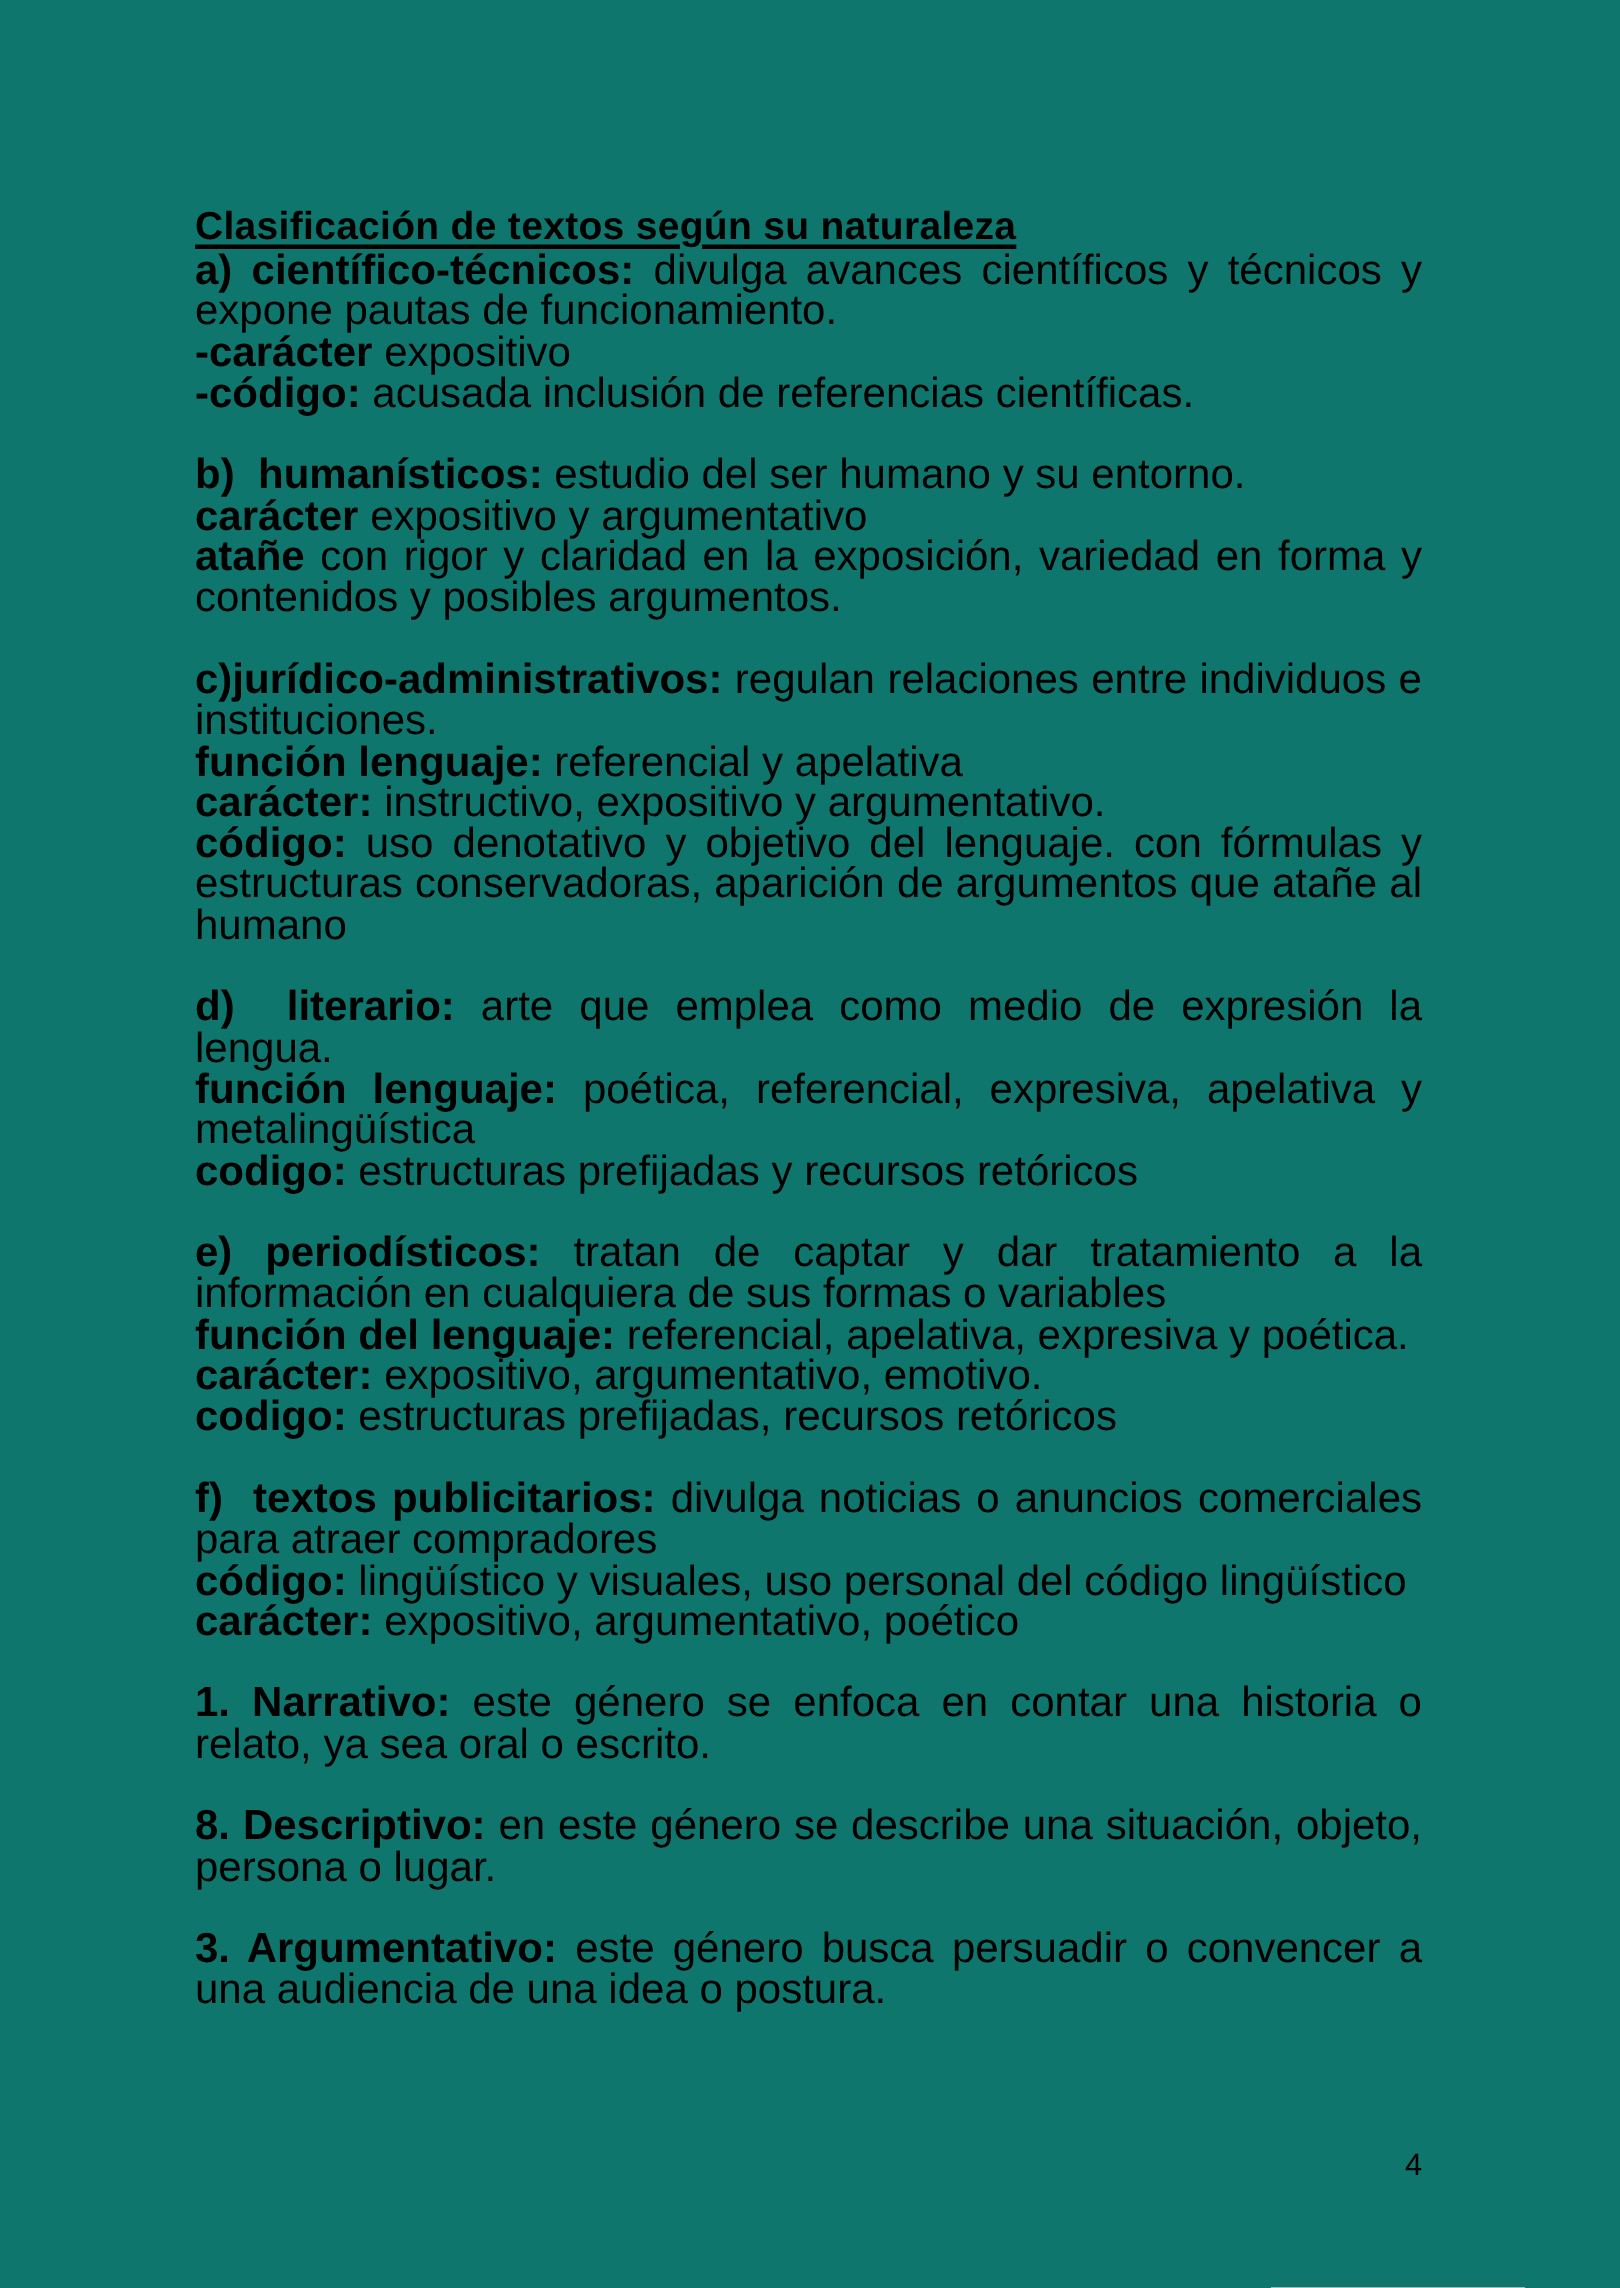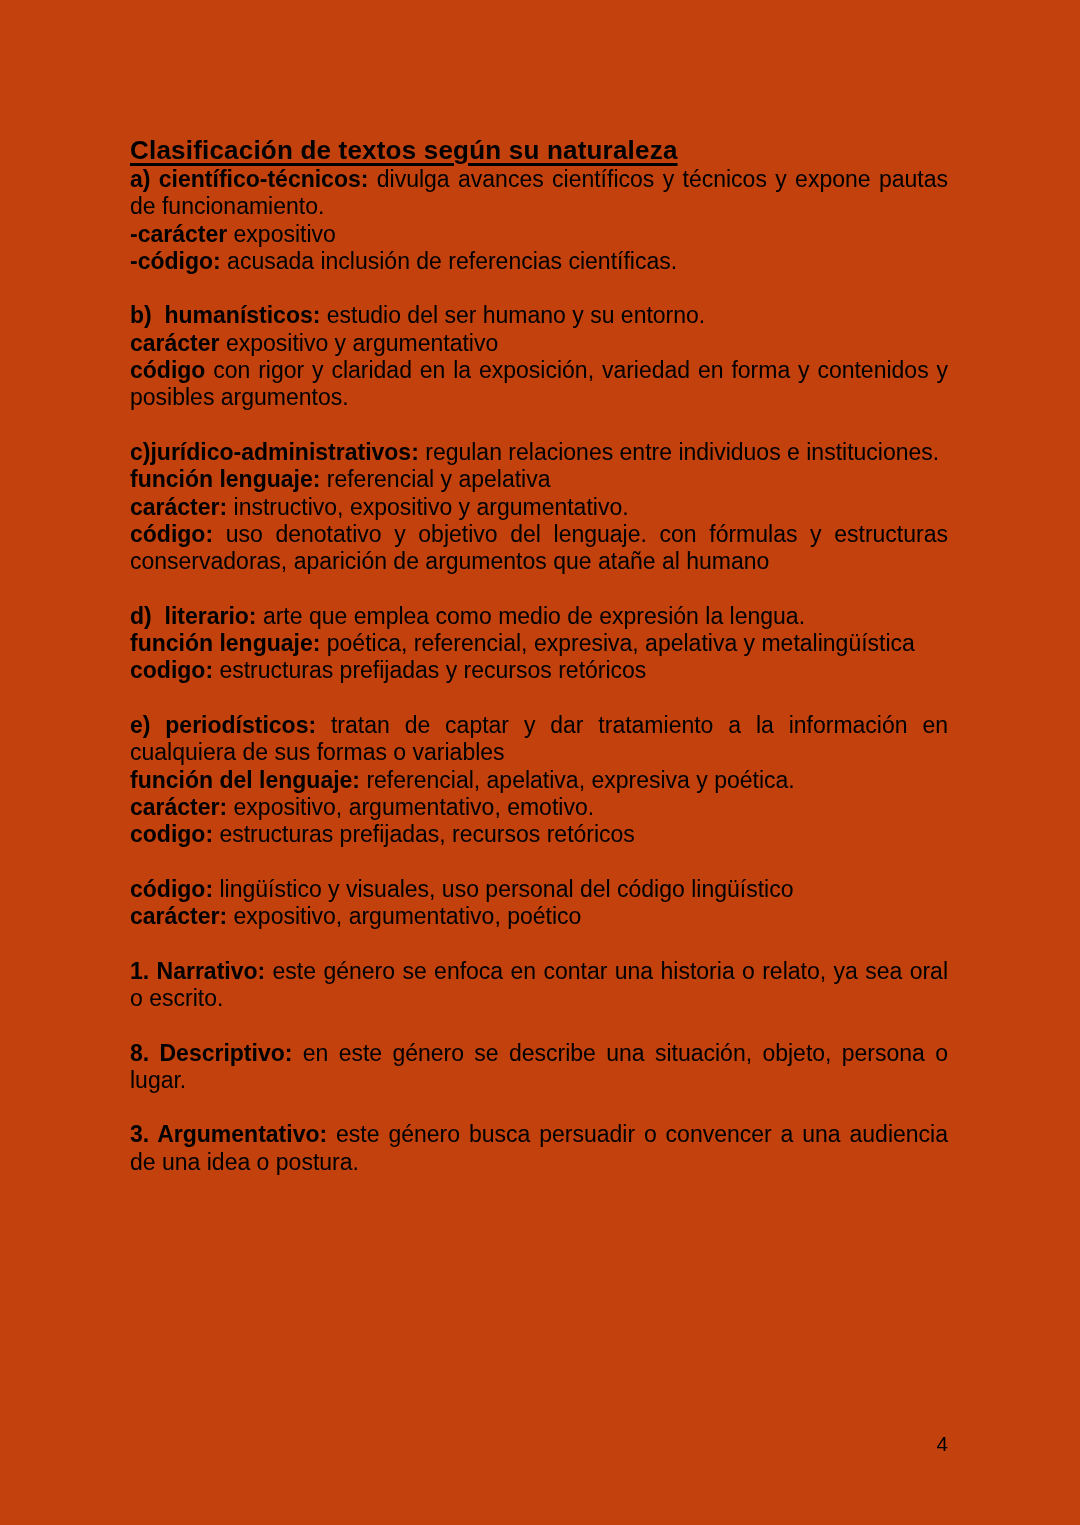--- a/index.html
+++ b/index.html
@@ -11,41 +11,41 @@
   body {
     width: 1080px;
     height: 1525px;
     font-family: "Liberation Sans", "DejaVu Sans", sans-serif;
     color: #000000;
   }
   .page {
     position: relative;
     width: 1080px;
     height: 1525px;
-    background: #c2410c;
+    background: #0f766e;
     overflow: hidden;
   }
   .doc {
     position: absolute;
     left: 130px;
     top: 134px;
     width: 818px;
   }
   .doc h1, .doc h2 {
     font-size: 26px;
     line-height: 32px;
     margin: 0;
     font-weight: bold;
     text-decoration: underline;
     text-decoration-thickness: 2.5px;
     text-underline-offset: 4px;
     letter-spacing: 0.2px;
   }
   .doc p {
-    font-size: 23px;
+    font-size: 28px;
     line-height: 27.3px;
     margin: 0;
     text-align: justify;
     white-space: pre-wrap;
   }
   .doc p b {
     font-weight: bold;
   }
   .gap {
     height: 27.3px;
@@ -63,36 +63,37 @@
 
 <div class="page">
   <div class="doc" id="doc-body">
       <h1>Clasificación de textos según su naturaleza</h1>
       <p><b>a) científico-técnicos:</b><span> divulga avances científicos y técnicos y expone pautas de funcionamiento.</span></p>
       <p><b>-carácter</b><span> expositivo</span></p>
       <p><b>-código:</b><span> acusada inclusión de referencias científicas.</span></p>
       <div class="gap"></div>
       <p><b>b)  humanísticos:</b><span> estudio del ser humano y su entorno.</span></p>
       <p><b>carácter</b><span> expositivo y argumentativo</span></p>
-      <p><b>código</b><span> con rigor y claridad en la exposición, variedad en forma y contenidos y posibles argumentos.</span></p>
+      <p><b>atañe</b><span> con rigor y claridad en la exposición, variedad en forma y contenidos y posibles argumentos.</span></p>
       <div class="gap"></div>
       <p><b>c)jurídico-administrativos:</b><span> regulan relaciones entre individuos e instituciones.</span></p>
       <p><b>función lenguaje:</b><span> referencial y apelativa</span></p>
       <p><b>carácter:</b><span> instructivo, expositivo y argumentativo.</span></p>
       <p><b>código:</b><span> uso denotativo y objetivo del lenguaje. con fórmulas y estructuras conservadoras, aparición de argumentos que atañe al humano</span></p>
       <div class="gap"></div>
       <p><b>d)  literario:</b><span> arte que emplea como medio de expresión la lengua.</span></p>
       <p><b>función lenguaje:</b><span> poética, referencial, expresiva, apelativa y metalingüística</span></p>
       <p><b>codigo:</b><span> estructuras prefijadas y recursos retóricos</span></p>
       <div class="gap"></div>
       <p><b>e) periodísticos:</b><span> tratan de captar y dar tratamiento a la información en cualquiera de sus formas o variables</span></p>
       <p><b>función del lenguaje:</b><span> referencial, apelativa, expresiva y poética.</span></p>
       <p><b>carácter:</b><span> expositivo, argumentativo, emotivo.</span></p>
       <p><b>codigo:</b><span> estructuras prefijadas, recursos retóricos</span></p>
       <div class="gap"></div>
+      <p><b>f)  textos publicitarios:</b><span> divulga noticias o anuncios comerciales para atraer compradores</span></p>
       <p><b>código:</b><span> lingüístico y visuales, uso personal del código lingüístico</span></p>
       <p><b>carácter:</b><span> expositivo, argumentativo, poético</span></p>
       <div class="gap"></div>
       <p><b>1. Narrativo:</b><span> este género se enfoca en contar una historia o relato, ya sea oral o escrito.</span></p>
       <div class="gap"></div>
       <p><b>8. Descriptivo:</b><span> en este género se describe una situación, objeto, persona o lugar.</span></p>
       <div class="gap"></div>
       <p><b>3. Argumentativo:</b><span> este género busca persuadir o convencer a una audiencia de una idea o postura.</span></p>
     </div>
   <div class="page-number">4</div>

